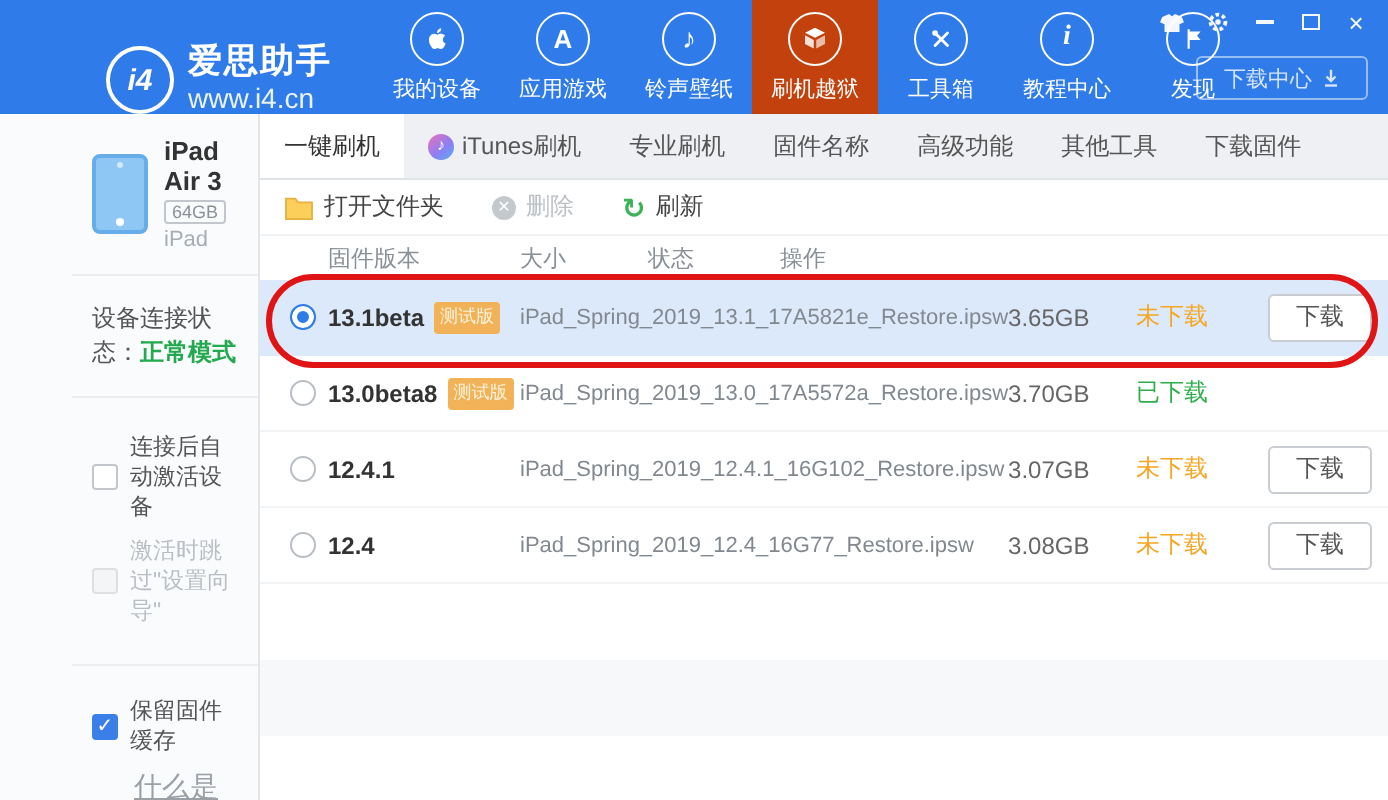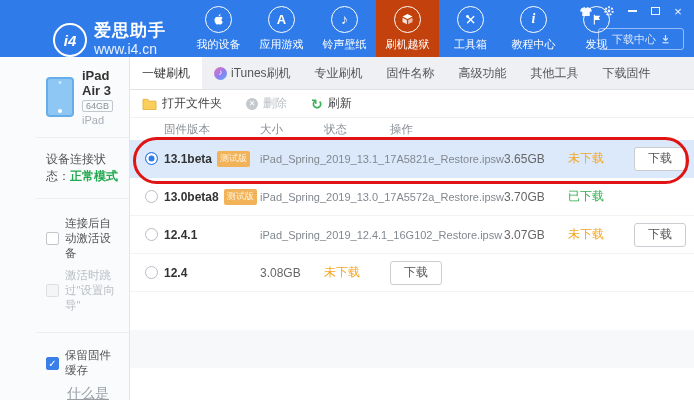--- a/index.html
+++ b/index.html
@@ -311,20 +311,21 @@
       </span>
     </div>
 
     <div class="trow">
       <span class="c-radio">
           <span class="radio"></span>
         </span>
       <span class="c-version">
           <span>12.4</span>
         </span>
+      <span class="c-name">iPad_Spring_2019_12.4_16G77_Restore.ipsw</span>
       <span class="c-size">3.08GB</span>
       <span class="c-status st-orange">未下载</span>
       <span class="c-ops">
         <button class="row-btn">下载</button>
 
       </span>
     </div>
 
     <div class="trow empty-a"></div>
     <div class="trow empty-b"></div>

